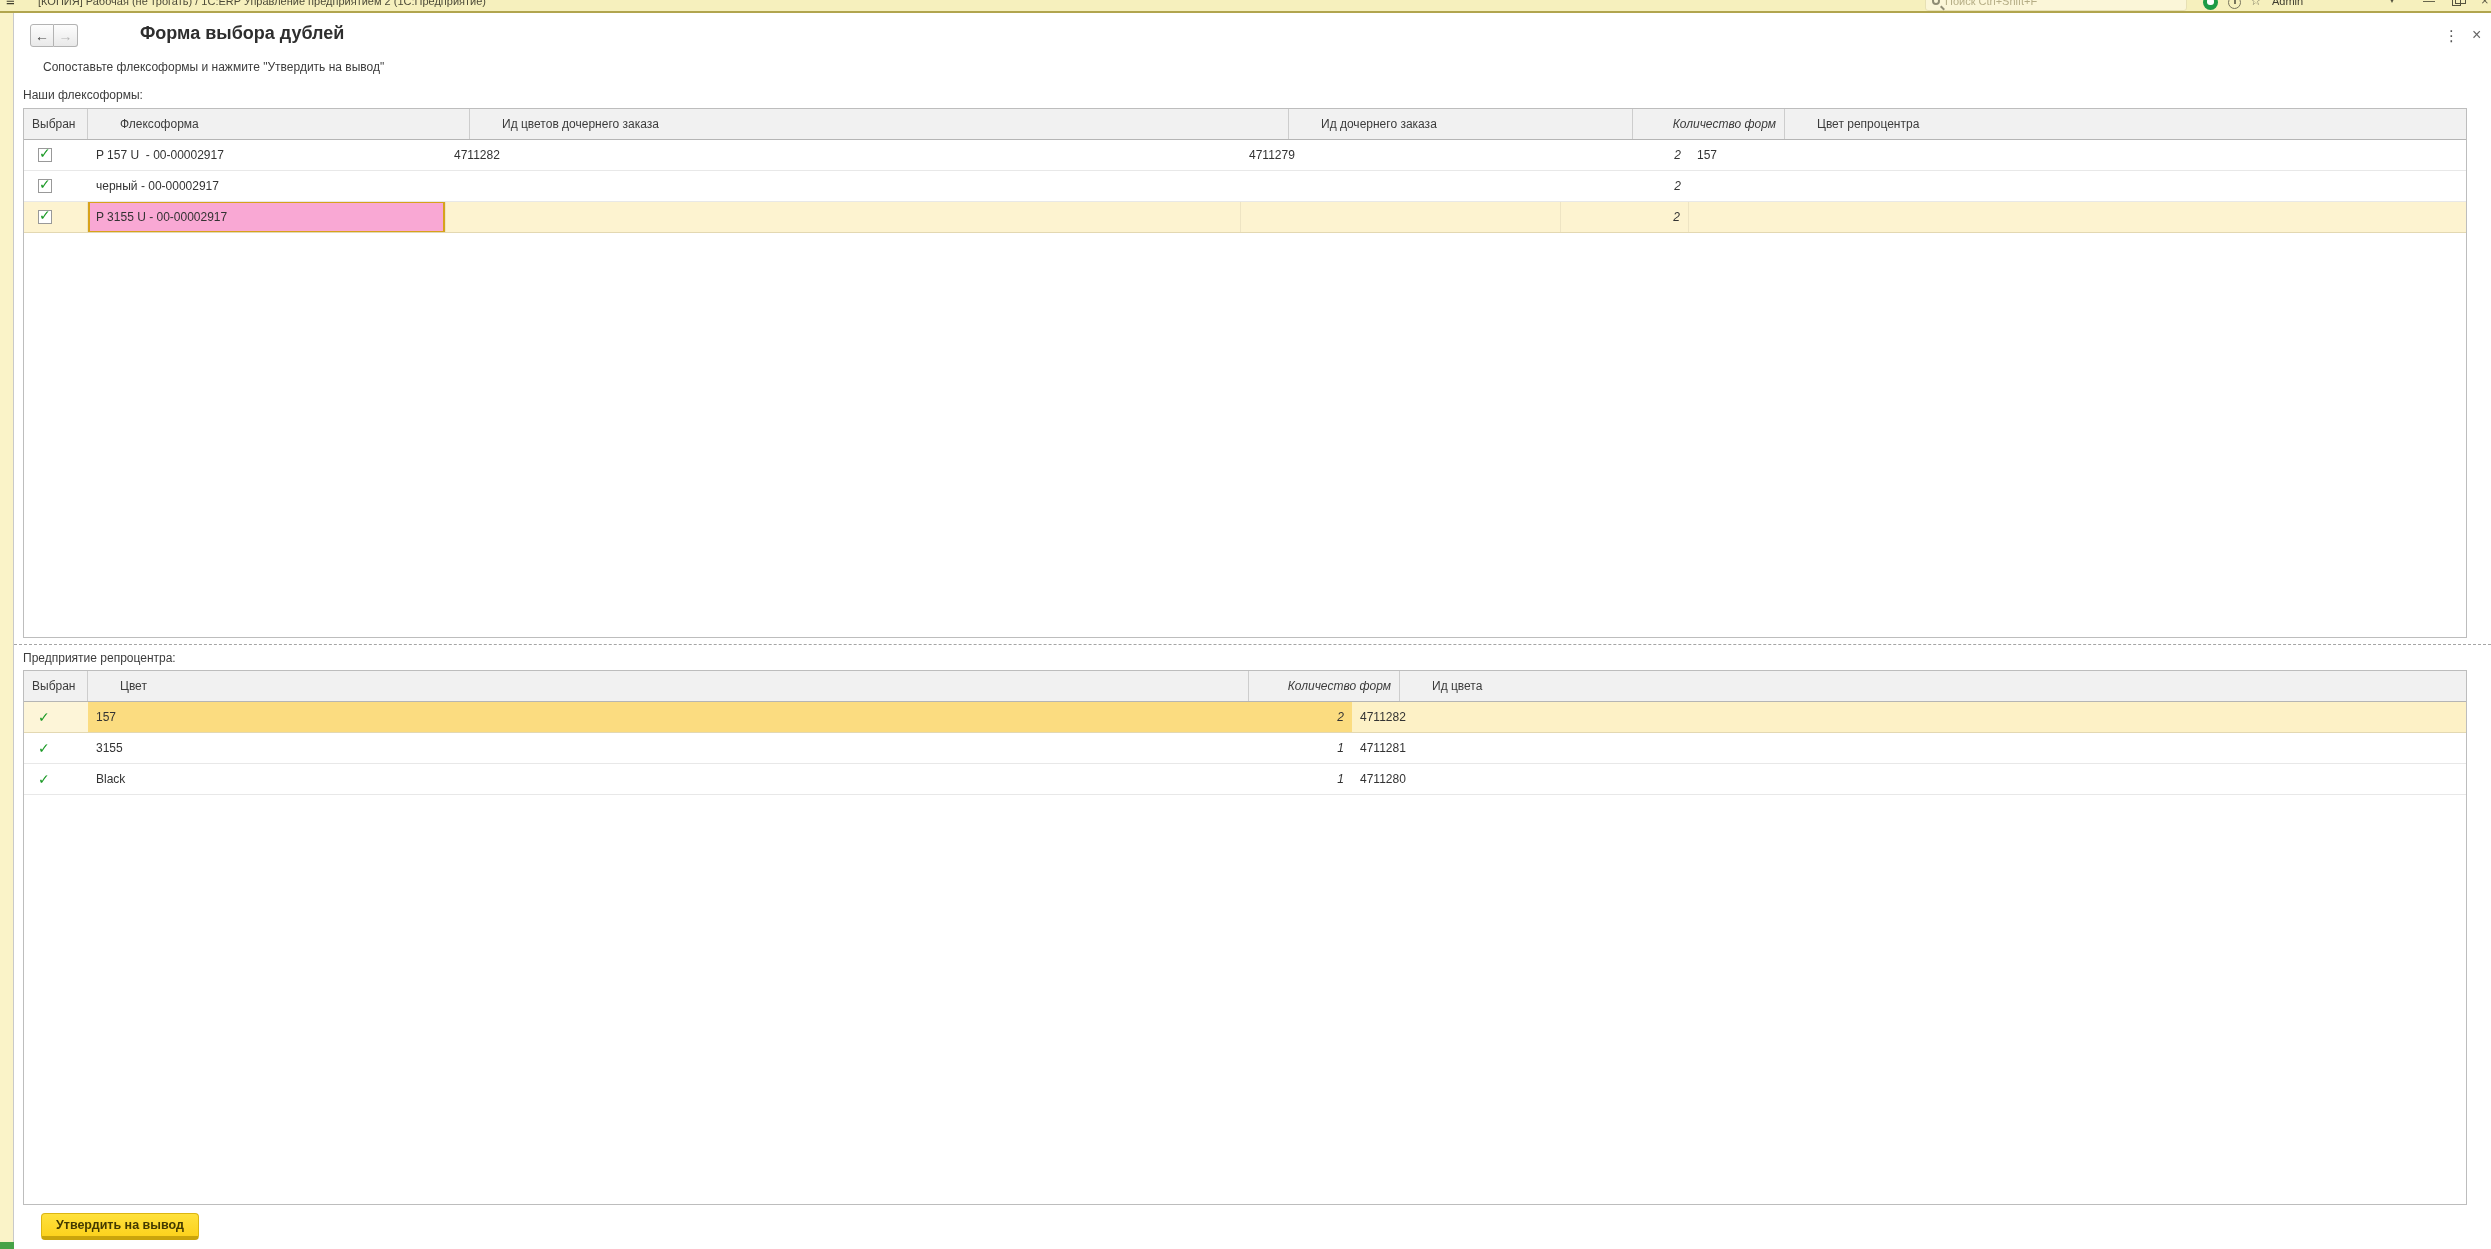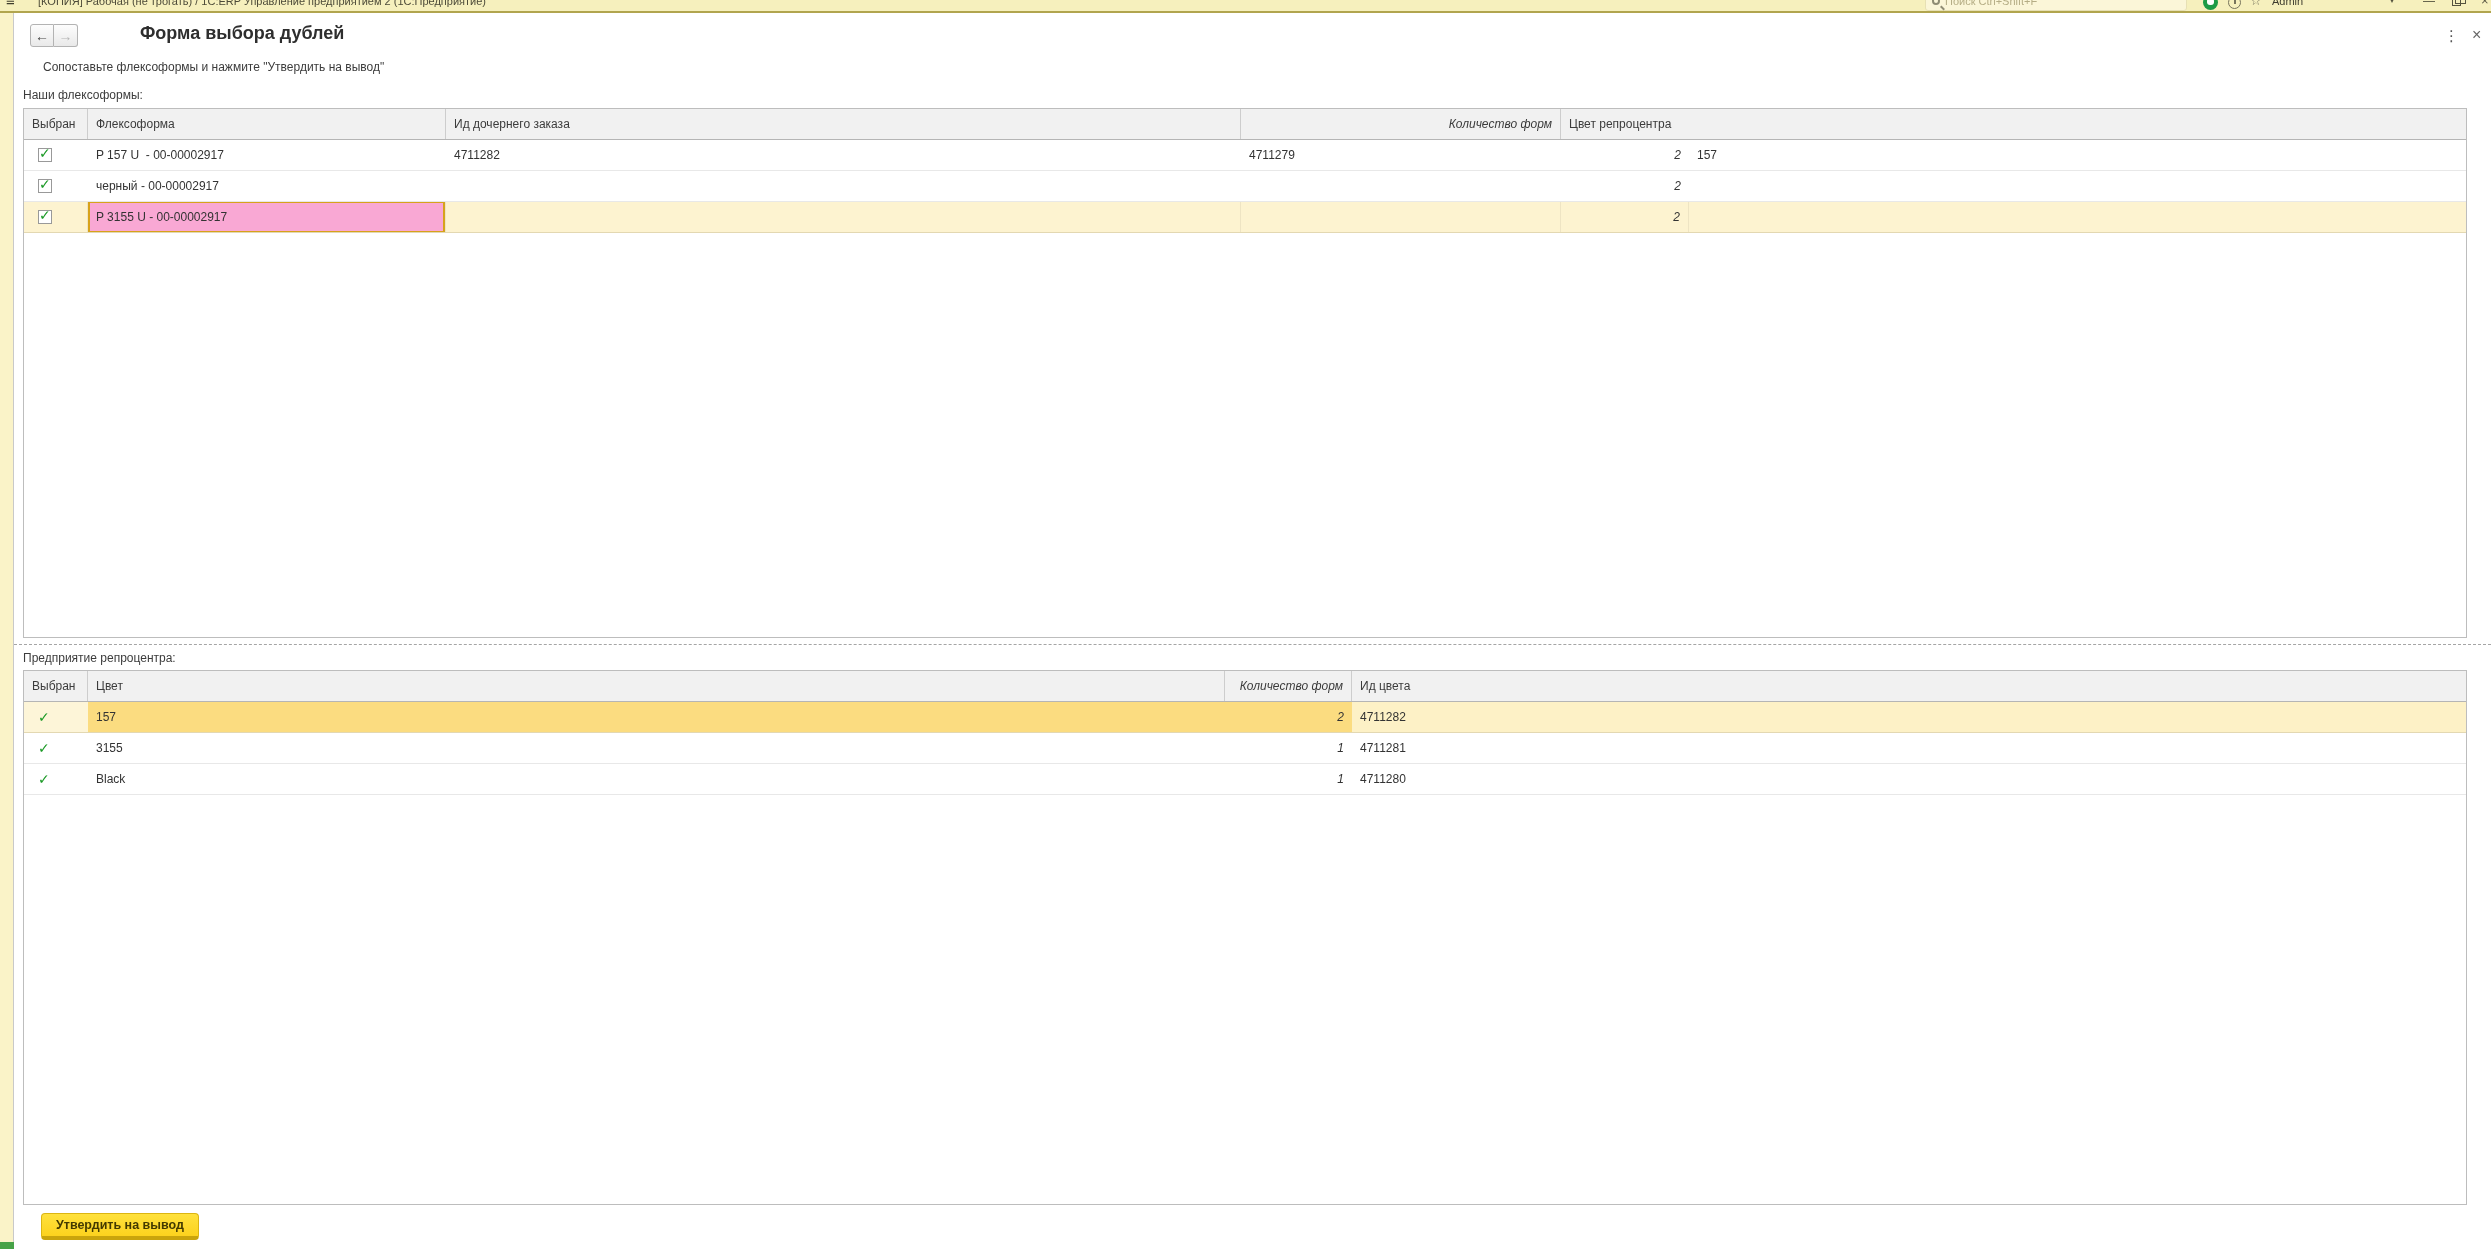--- a/index.html
+++ b/index.html
@@ -42,21 +42,21 @@
   .form-more  { position:absolute; top:27px; left:2444px; font-size:15px; color:#555; }
   .form-close { position:absolute; top:26px; left:2472px; font-size:16px; color:#666; }
   .instruction { position:absolute; top:60px; left:23px; font-size:12px; color:#3c3c3c;margin-left:20px; }
   .tbl-label { position:absolute; left:23px; font-size:12px; color:#3c3c3c; }
 
   
   .tbl { position:absolute; left:23px; width:2444px; background:#fff; border:1px solid #bdbdbd; }
   .trow { display:grid; height:31px; }
   .t1 .trow { grid-template-columns:64px 358px 795px 320px 128px 1fr; }
   .t2 .trow { grid-template-columns:64px 1137px 127px 1fr; }
-  .thead { background:#f1f1f1; border-bottom:1px solid #b5b5b5; }
+  .thead { background:#f1f1f1; border-bottom:1px solid #b5b5b5;gap:24px; }
   .thead .cell { border-right:1px solid #cdcdcd; color:#3c3c3c; }
   .thead .cell:last-child { border-right:none;text-align:center; }
   .cell { display:flex; align-items:center; padding:0 8px; font-size:12px; color:#333; white-space:pre; overflow:hidden; position:relative; }
   .cell.num { justify-content:flex-end;font-style:italic; }
   .cell.ck { padding-left:14px; }
   .body-row { border-bottom:1px solid #e8e8e8; }
   .row-sel { background:#fdf3d0; border-bottom:1px solid #e3d8b2; }
   .row-sel .cell { border-right:1px solid rgba(0,0,0,0.06); }
   .row-sel .cell:last-child { border-right:none; }
   .sel-cell { position:absolute; left:0; top:-1px; right:0; bottom:-1px; border:2px solid #d7a21b; background:#f9a8d4; display:flex; align-items:center; padding-left:6px; font-size:12px; color:#333; white-space:pre; }
@@ -124,20 +124,21 @@
 <div class="form-title">Форма выбора дублей</div>
 <div class="form-more"><span>⋮</span></div>
 <div class="form-close"><span>×</span></div>
 <div class="instruction">Сопоставьте флексоформы и нажмите "Утвердить на вывод"</div>
 
 <div class="tbl-label" style="top:88px">Наши флексоформы:</div>
 <div class="tbl t1" style="top:108px; height:530px">
   <div class="trow thead">
     <div class="cell">Выбран</div>
     <div class="cell">Флексоформа</div>
+    <div class="cell">Ид цветов дочернего заказа</div>
     <div class="cell">Ид дочернего заказа</div>
     <div class="cell num">Количество форм</div>
     <div class="cell">Цвет репроцентра</div>
   </div>
   <div class="trow body-row">
     <div class="cell ck"><span class="cb-box"><span>✓</span></span></div>
     <div class="cell">P 157 U  - 00-00002917</div>
     <div class="cell">4711282</div>
     <div class="cell">4711279</div>
     <div class="cell num">2</div>

